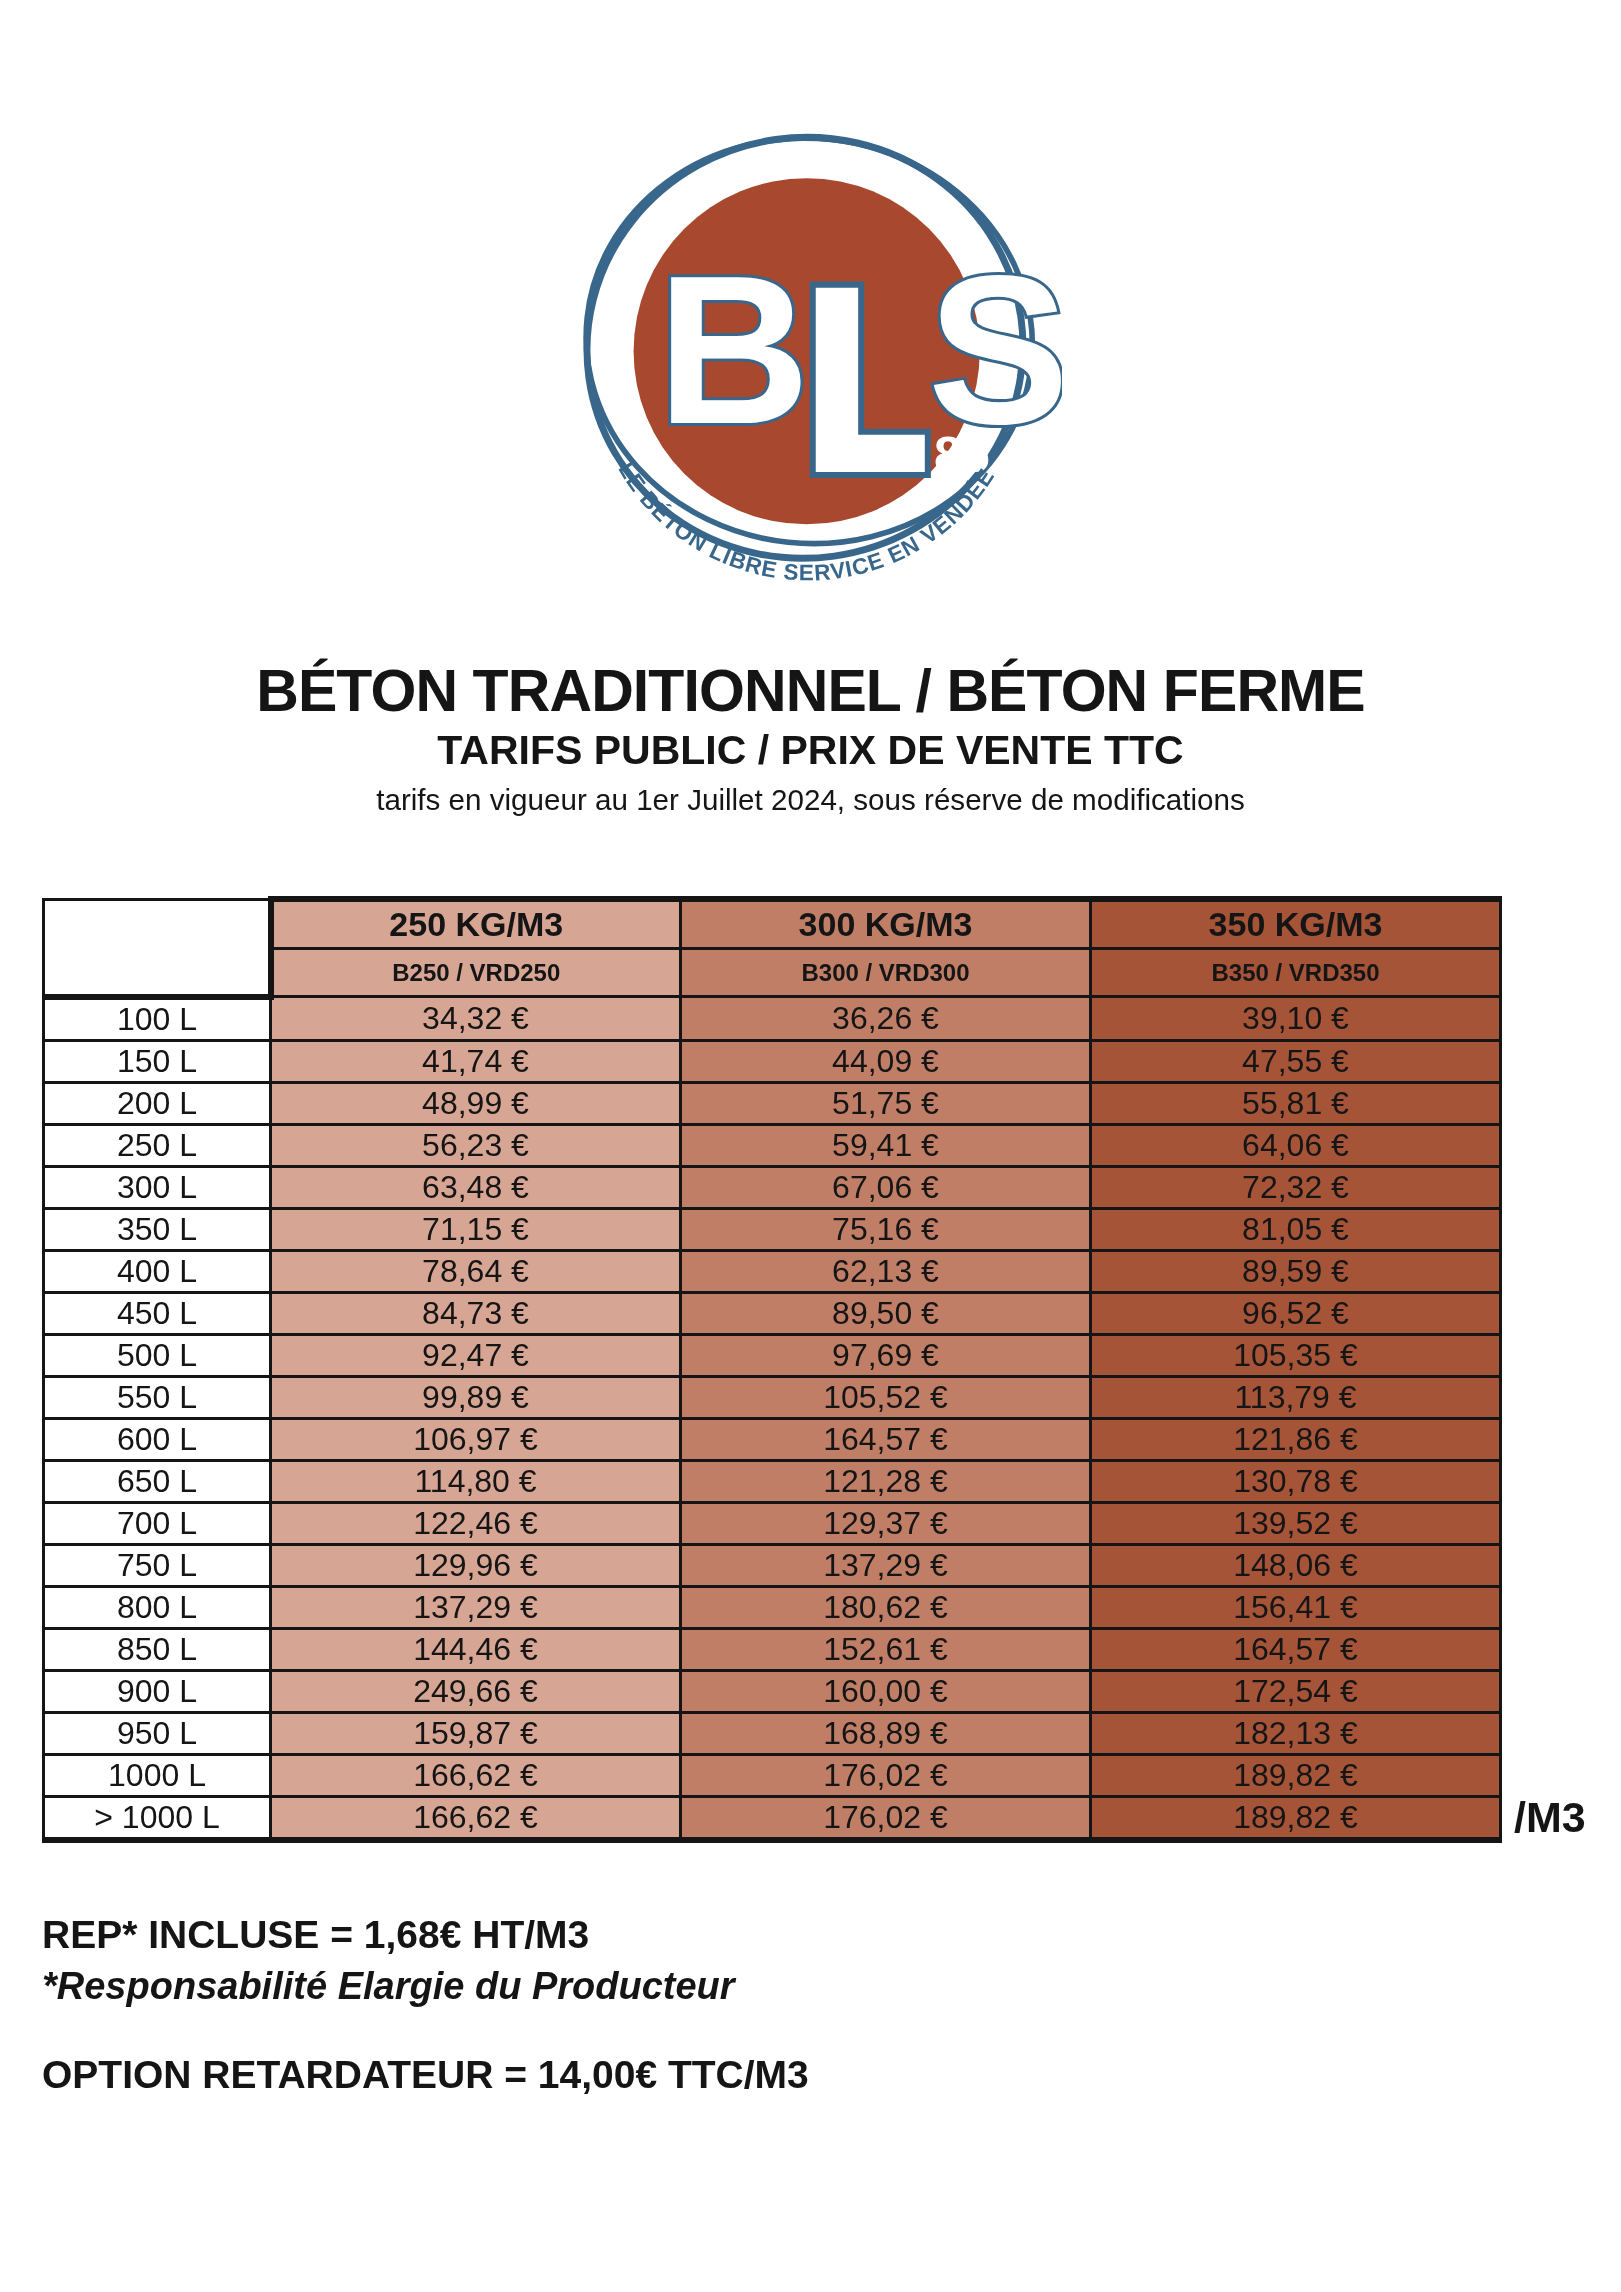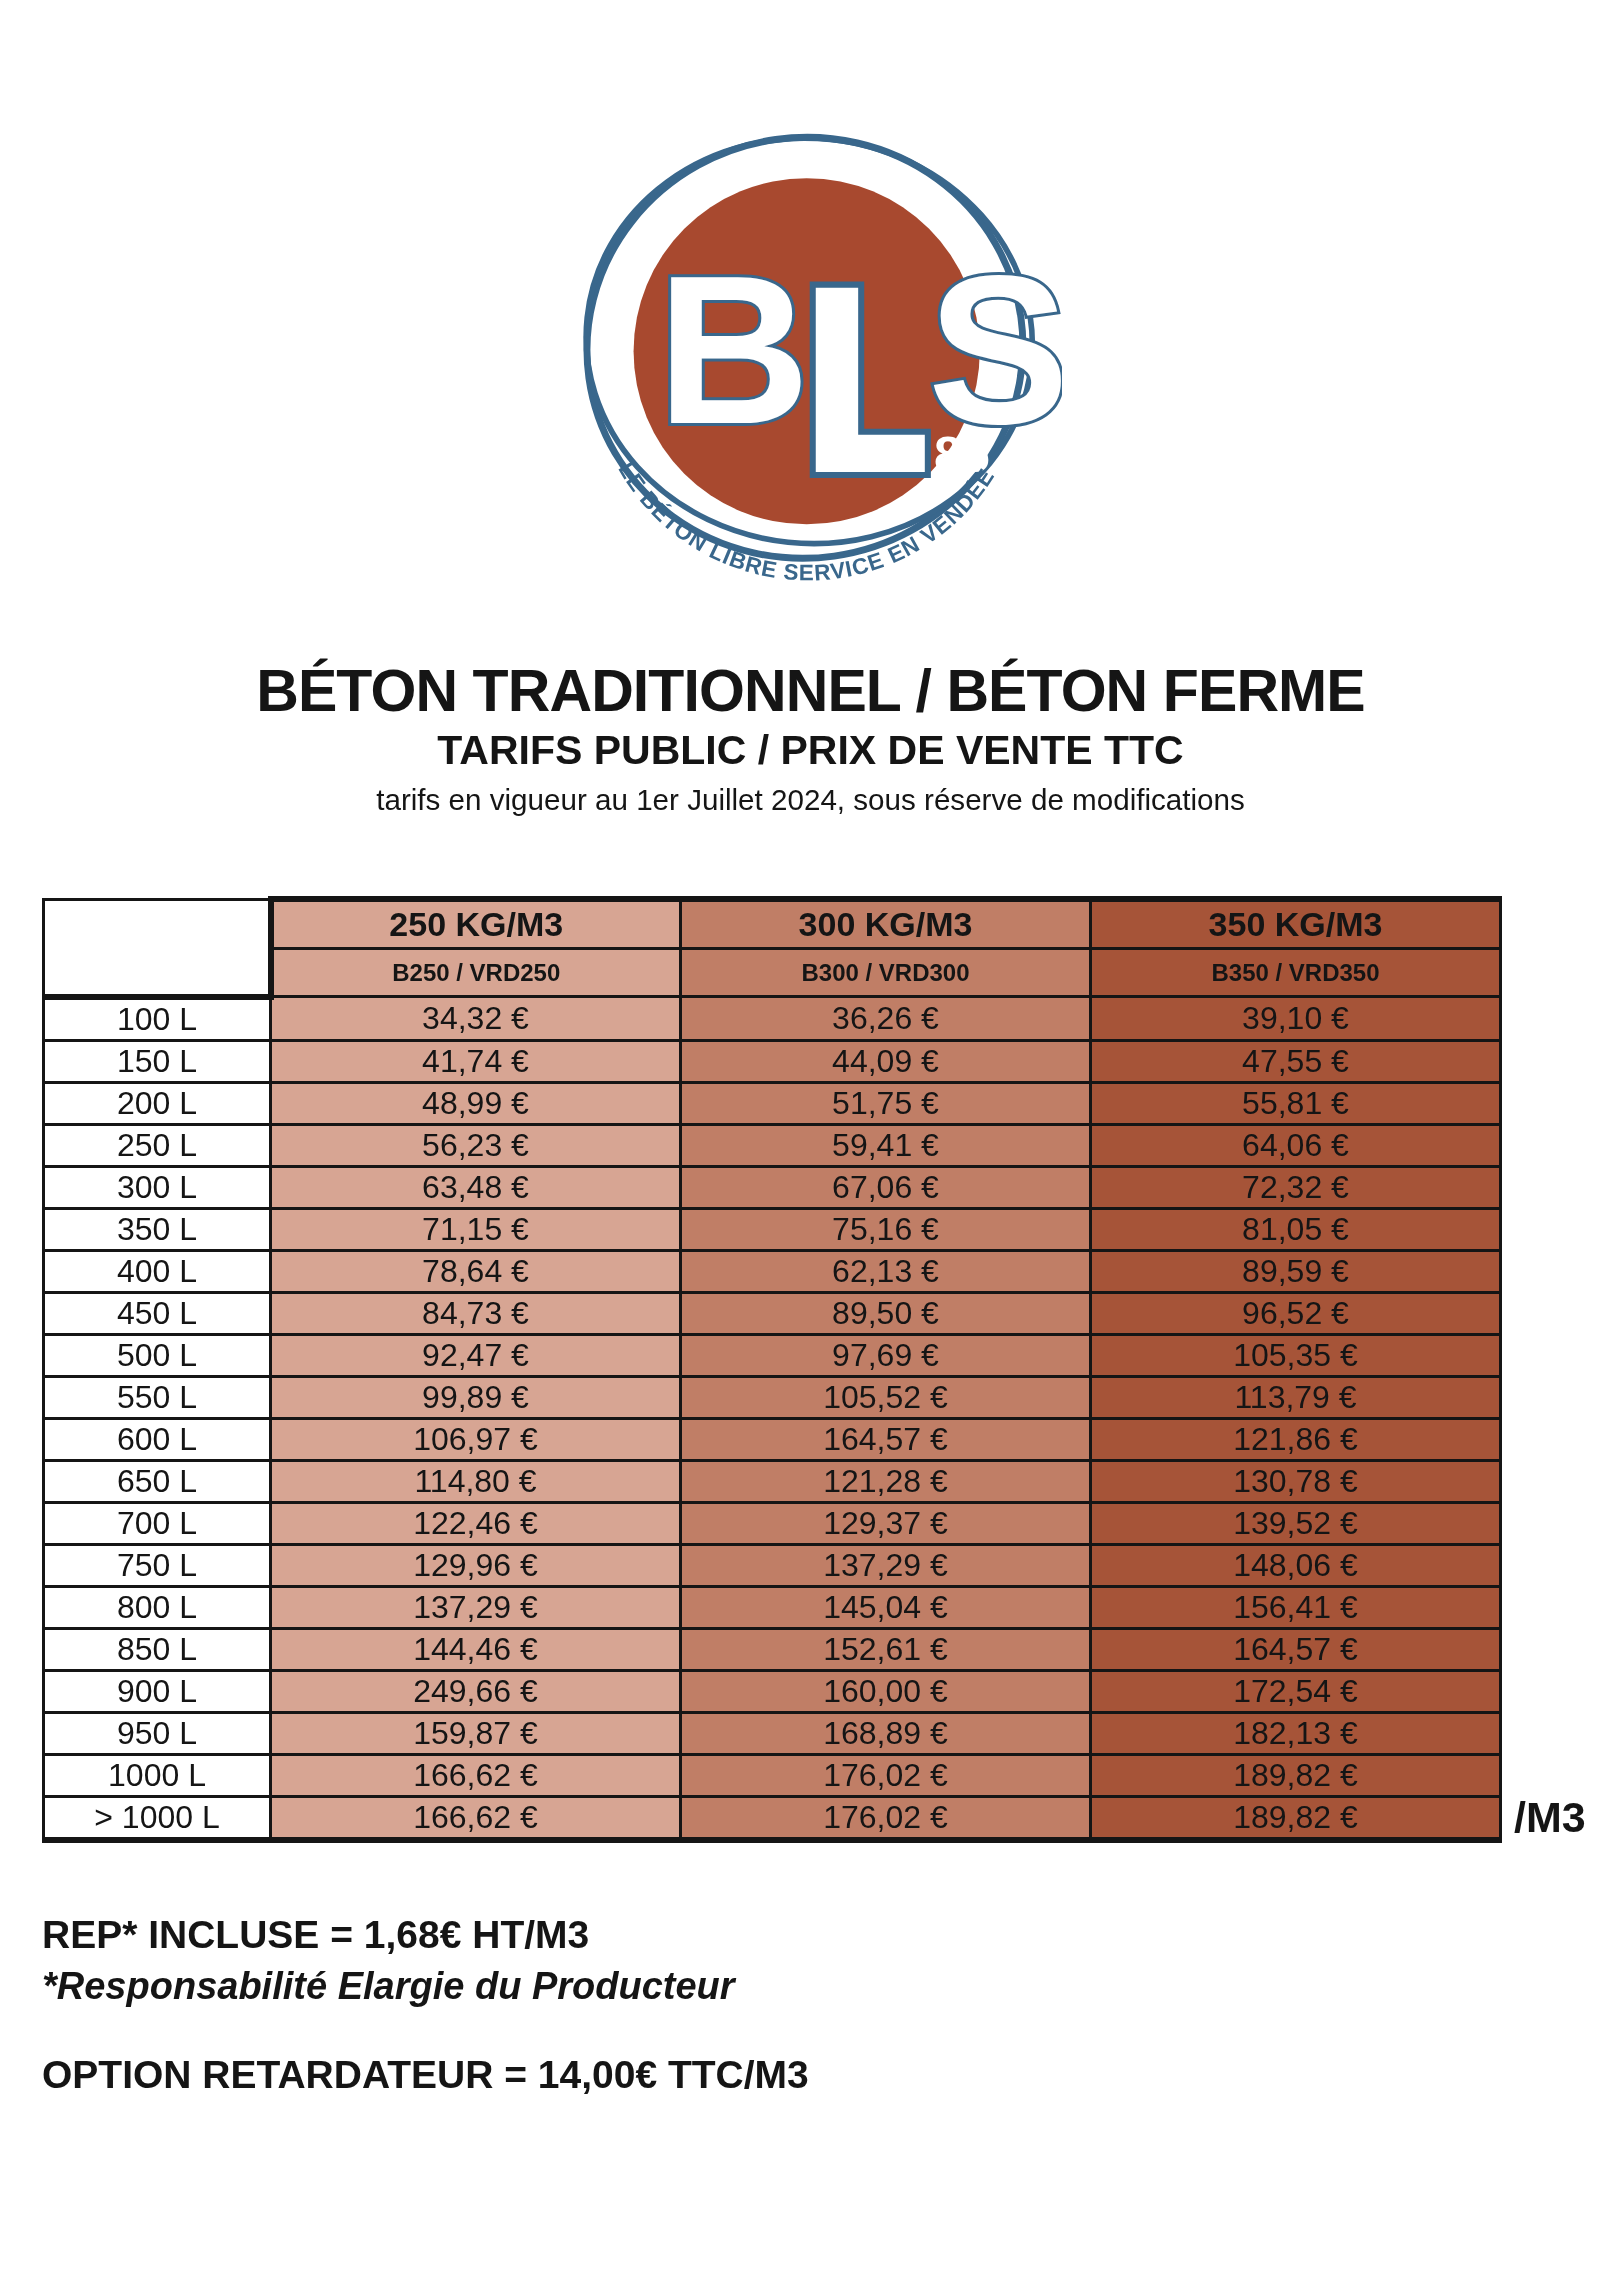--- a/index.html
+++ b/index.html
@@ -181,21 +181,21 @@
           </tr>
           <tr>
             <td class="vol">750 L</td>
             <td class="price-cell c0">129,96 €</td>
             <td class="price-cell c1">137,29 €</td>
             <td class="price-cell c2">148,06 €</td>
           </tr>
           <tr>
             <td class="vol">800 L</td>
             <td class="price-cell c0">137,29 €</td>
-            <td class="price-cell c1">145,04 €</td>
+            <td class="price-cell c1">180,62 €</td>
             <td class="price-cell c2">156,41 €</td>
           </tr>
           <tr>
             <td class="vol">850 L</td>
             <td class="price-cell c0">144,46 €</td>
             <td class="price-cell c1">152,61 €</td>
             <td class="price-cell c2">164,57 €</td>
           </tr>
           <tr>
             <td class="vol">900 L</td>

